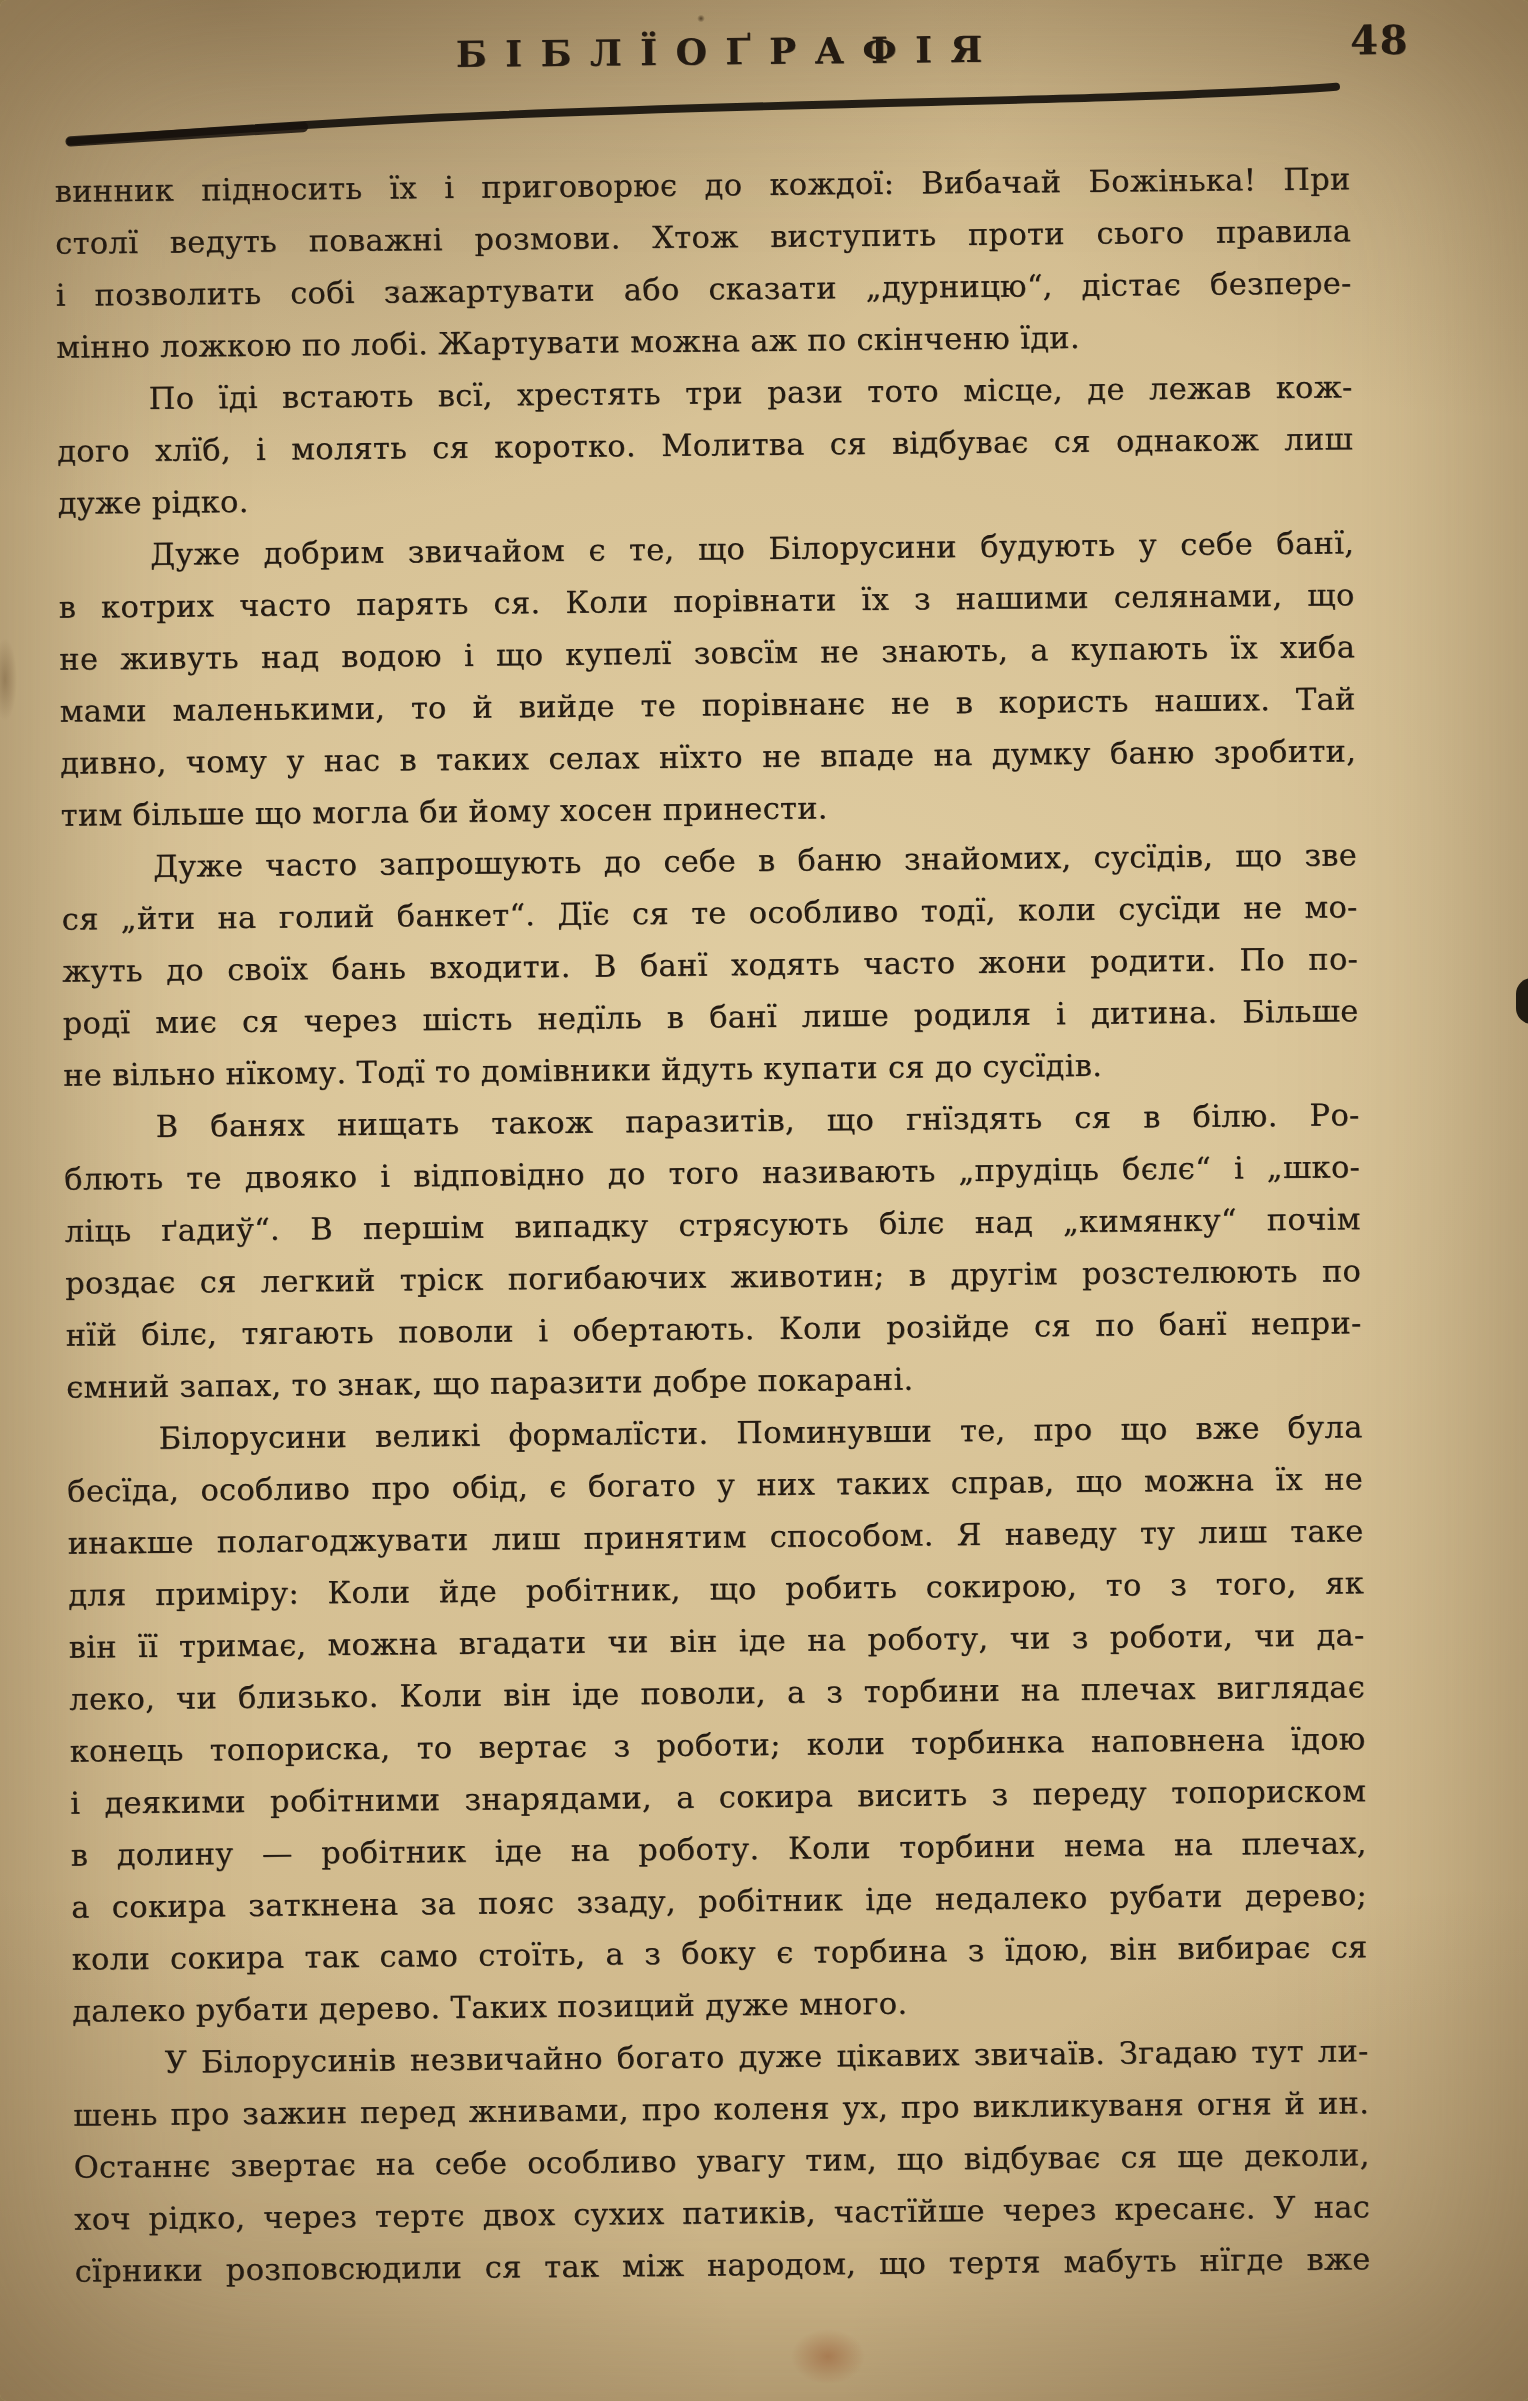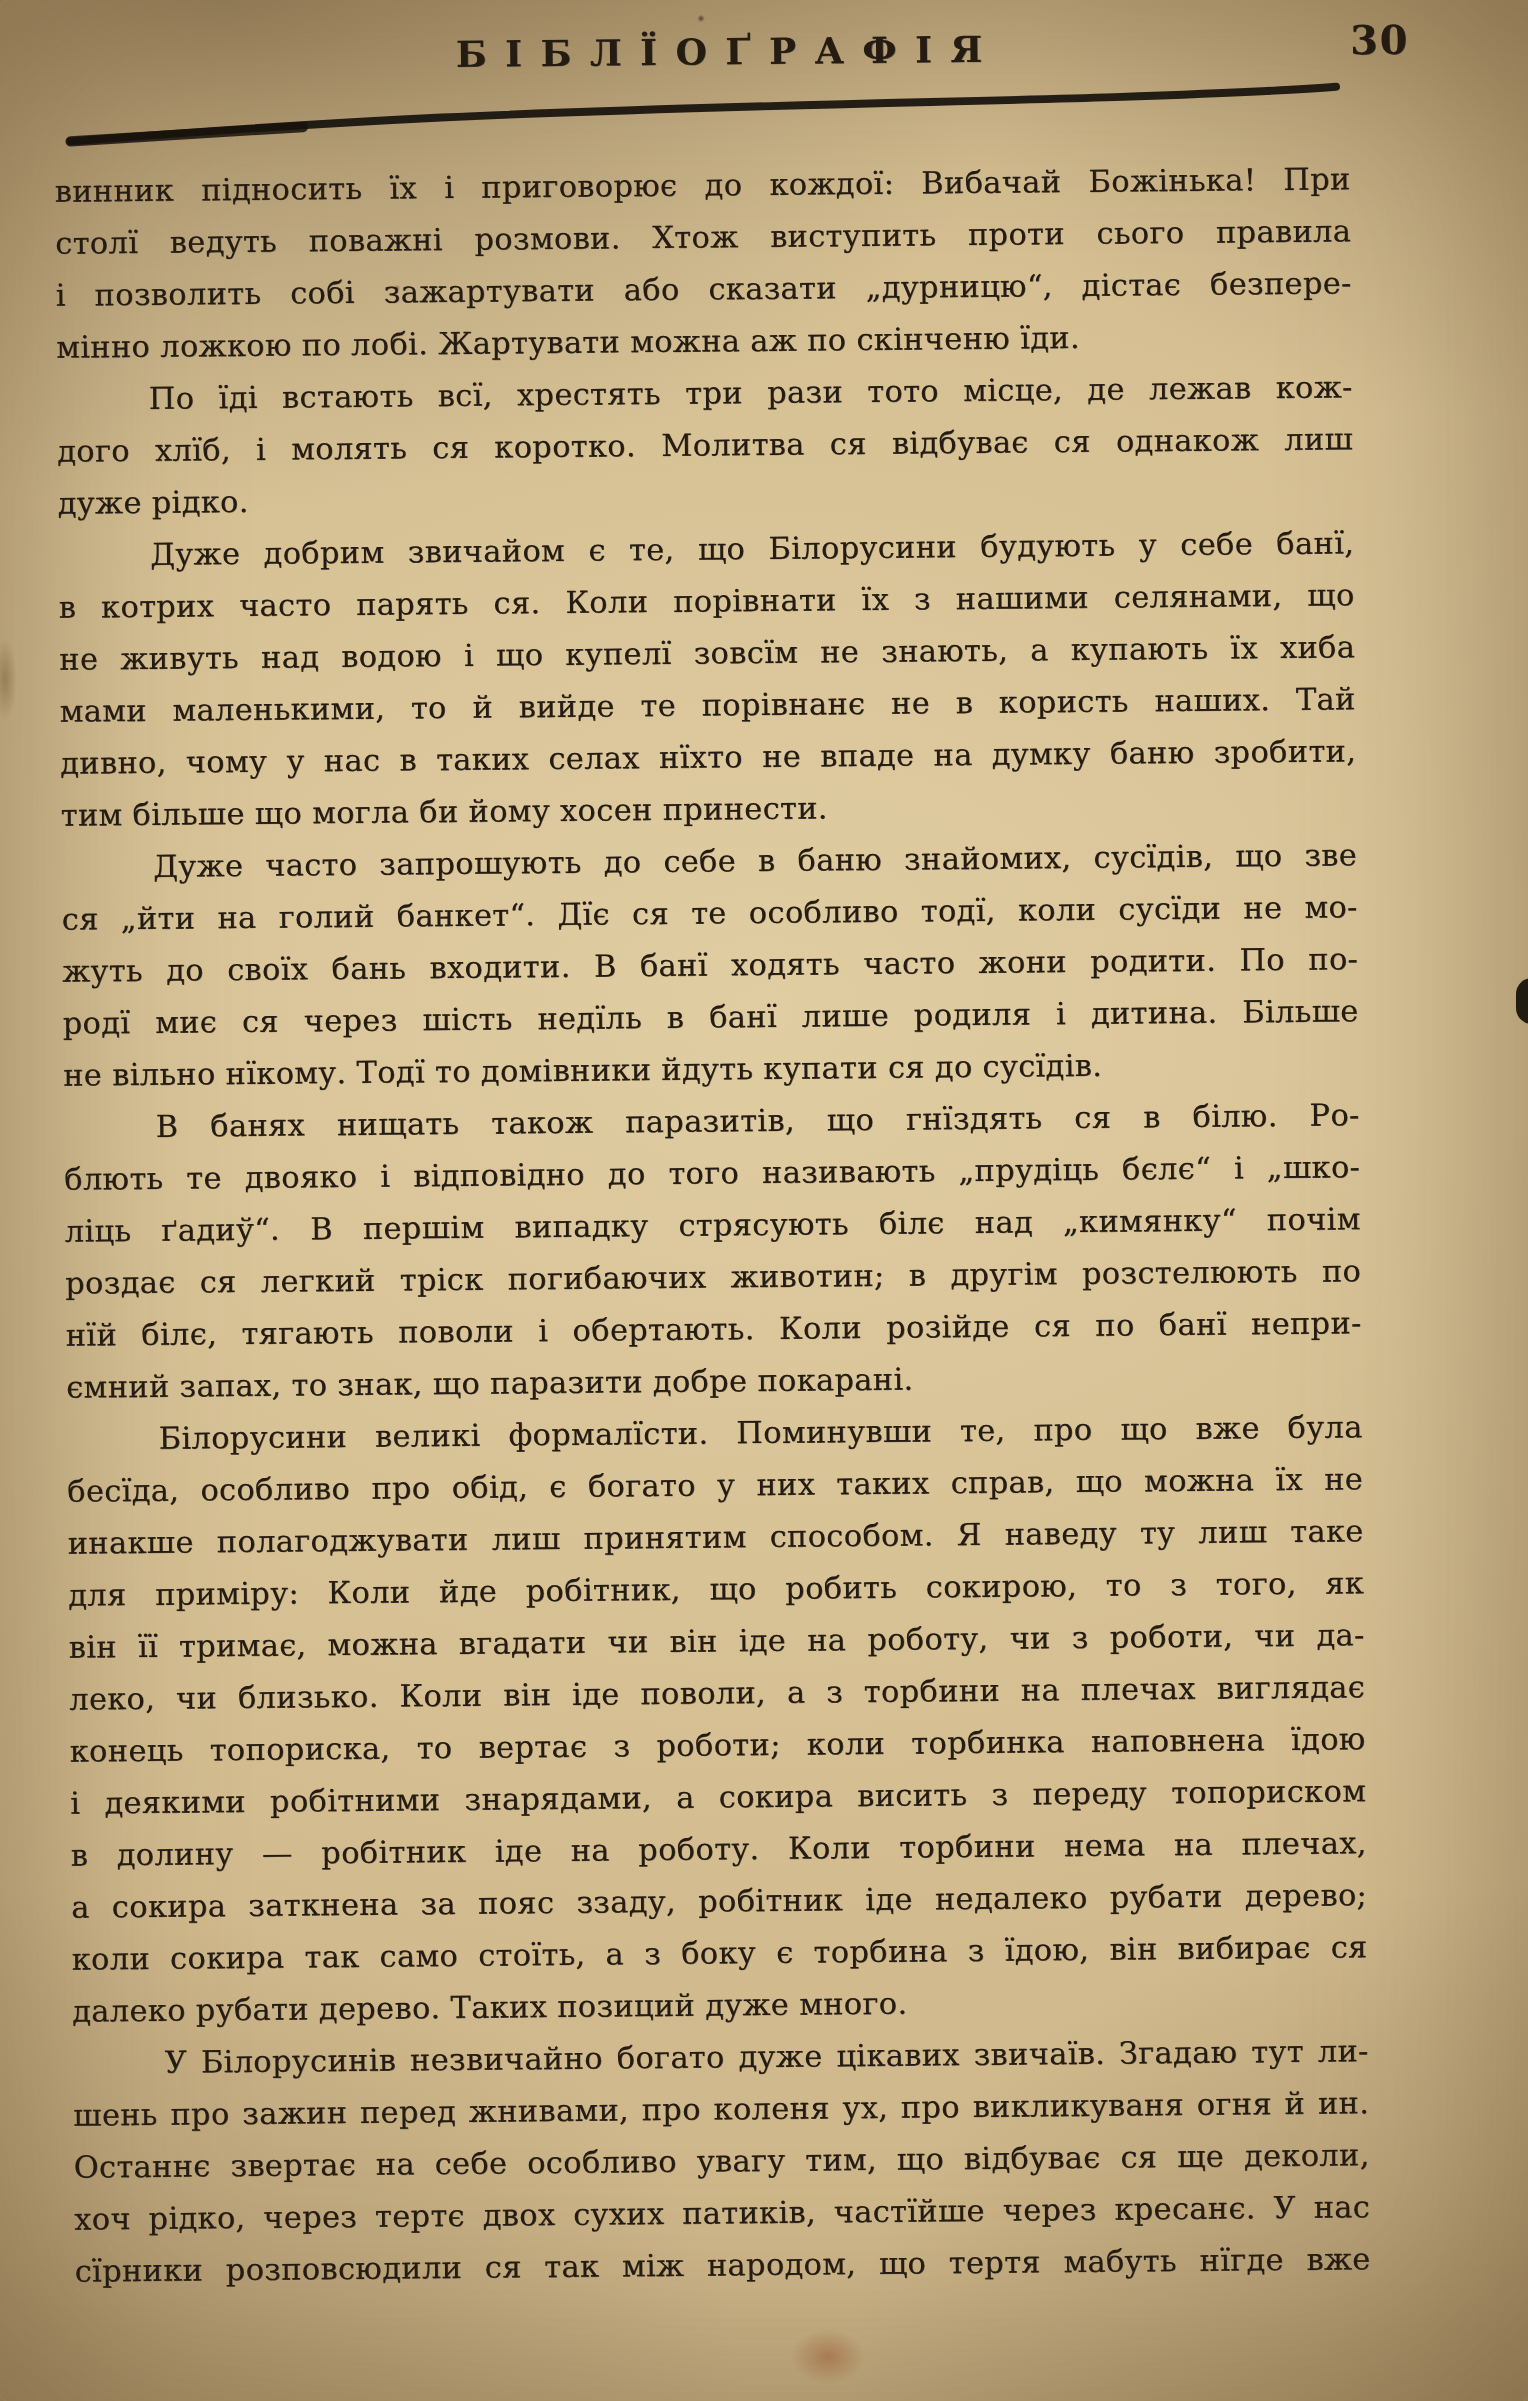--- a/index.html
+++ b/index.html
@@ -76,21 +76,21 @@
     background:radial-gradient(closest-side, rgba(90,62,32,.35), rgba(90,62,32,0));
   }
 </style>
 </head>
 <body>
 
 <div class="page">
   <div class="content">
     <div class="header">
       <div class="title">БІБЛЇОҐРАФІЯ</div>
-      <div class="pagenum">30</div>
+      <div class="pagenum">48</div>
       <svg class="rule" width="1529" height="203" viewBox="0 0 1654 220">
         <path d="M 78 146 C 170 140 300 131 480 124 C 760 114 1020 113 1210 109 C 1330 106 1410 103 1450 100" fill="none" stroke="#17120d" stroke-width="8.5" stroke-linecap="round" opacity="0.93"></path>
         <path d="M 78 146 C 140 143 220 138 330 133" fill="none" stroke="#17120d" stroke-width="11" stroke-linecap="round" opacity="0.85"></path>
       </svg>
     </div>
     <div class="text-block">
         <div class="para">
           <div class="line">винник підносить їх і приговорює до кождої: Вибачай Божінька! При</div>
           <div class="line">столї ведуть поважні розмови. Хтож виступить проти сього правила</div>
           <div class="line">і позволить собі зажартувати або сказати „дурницю“, дістає безпере-</div>

